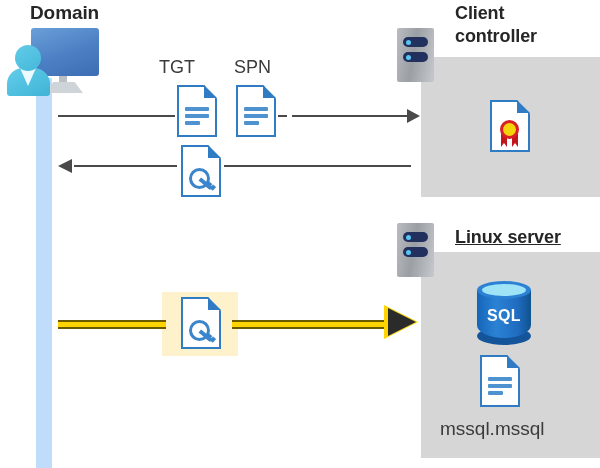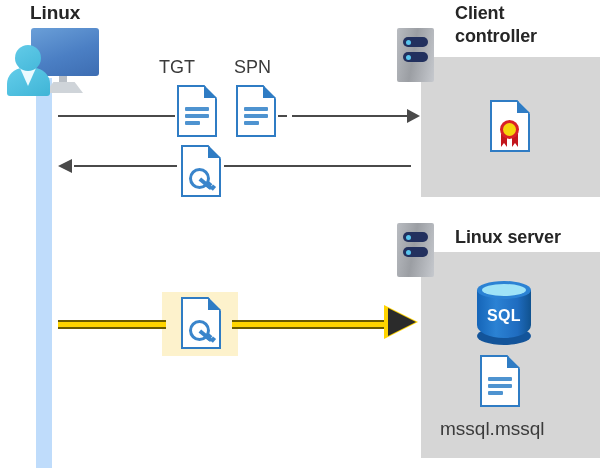--- a/index.html
+++ b/index.html
@@ -15,21 +15,21 @@
     left:36px;top:78px;width:16px;height:390px;
     background:#bfdcfb;
   }
 
   
   .hdr{
     font-weight:bold;color:#262626;letter-spacing:-0.1px;
   }
   #client-title{left:30px;top:2px;font-size:19px;}
   #dc-title{left:455px;top:2px;font-size:18px;line-height:23px;}
-  #linux-title{left:455px;top:226px;font-size:18px;line-height:23px;}
+  #linux-title{left:455px;top:226px;font-size:18px;line-height:23px;text-decoration:underline;}
   .doclabel{
     font-size:18px;color:#3b3b3b;
   }
   #tgt-label{left:159px;top:57px;}
   #spn-label{left:234px;top:57px;}
   #keytab-label{left:440px;top:418px;font-size:19px;color:#3b3b3b;}
 
   
   .graybox{background:#d6d6d6;}
   #dc-box{left:421px;top:57px;width:179px;height:140px;}
@@ -221,21 +221,21 @@
 
 <div class="abs" id="client-icon">
   <div class="abs" id="monitor-screen"></div>
   <div class="abs" id="monitor-neck"></div>
   <div class="abs" id="monitor-base"></div>
   <div class="abs" id="person-body"></div>
   <div class="abs" id="person-collar"></div>
   <div class="abs" id="person-head"></div>
 </div>
 
-<div class="abs hdr" id="client-title">Linux</div>
+<div class="abs hdr" id="client-title">Domain</div>
 <div class="abs hdr" id="dc-title" style="width:130px;">Client controller</div>
 <div class="abs hdr" id="linux-title" style="width:140px;">Linux server</div>
 
 <div class="abs server" id="dc-server">
   <div class="bay b1">
       <div class="led"></div>
     </div>
   <div class="bay b2">
       <div class="led"></div>
     </div>

